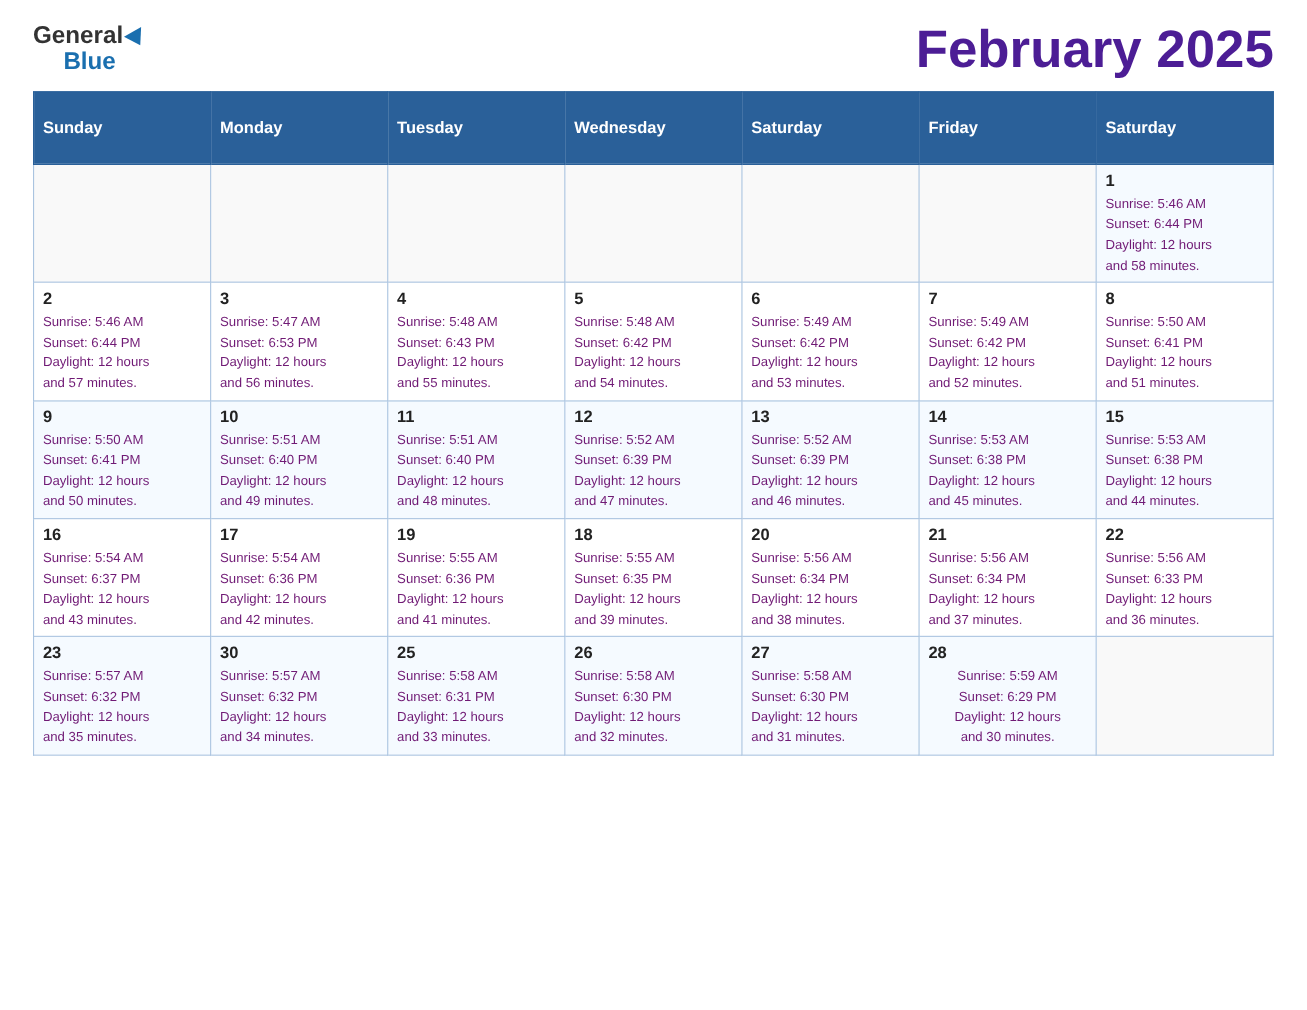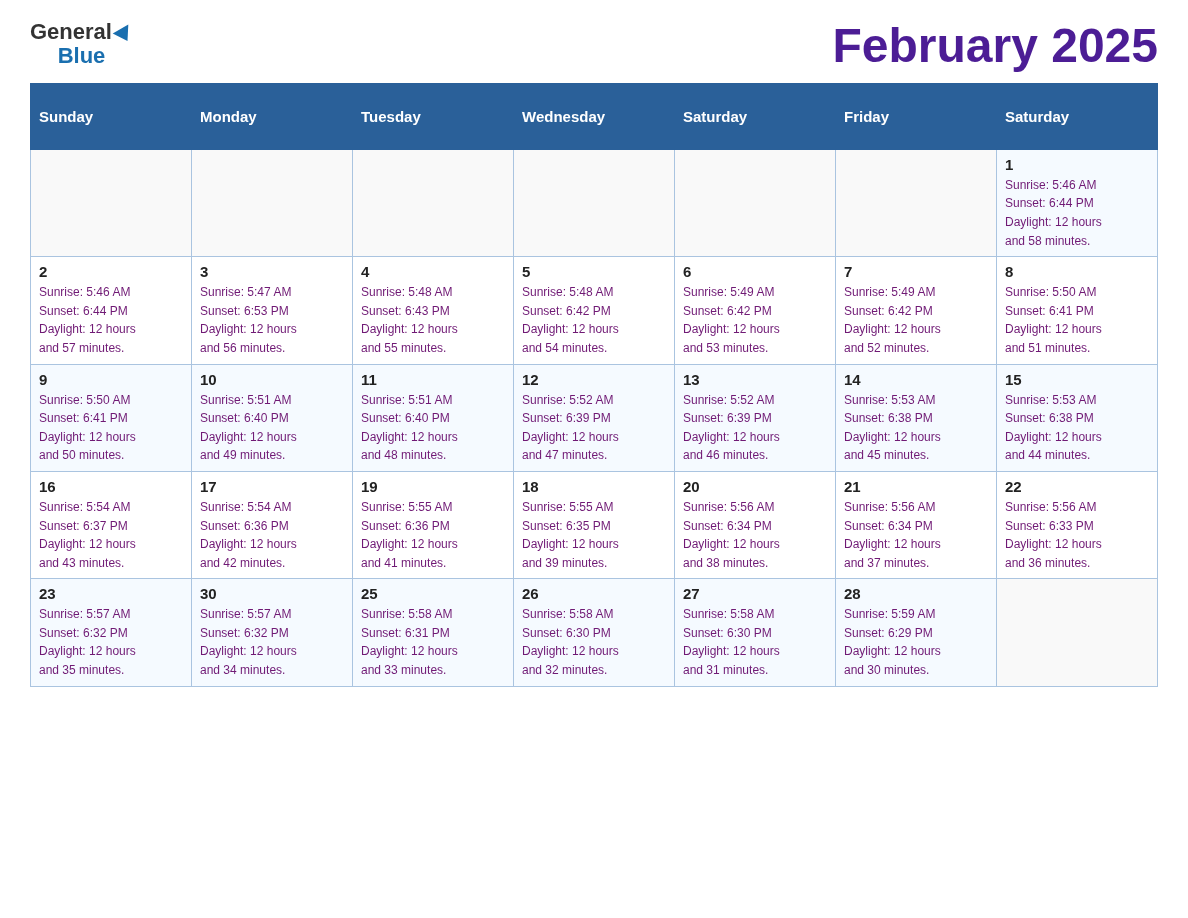--- a/index.html
+++ b/index.html
@@ -331,21 +331,21 @@
         </td>
         <td>
           <span class="day-number">27</span>
           <div class="day-info" style="white-space: pre-line;">Sunrise: 5:58 AM
 Sunset: 6:30 PM
 Daylight: 12 hours
 and 31 minutes.</div>
         </td>
         <td>
           <span class="day-number">28</span>
-          <div class="day-info" style="white-space: pre-line;">Sunrise: 5:59 AM
+          <div class="day-info" style="white-space: pre-line; text-align: center;">Sunrise: 5:59 AM
 Sunset: 6:29 PM
 Daylight: 12 hours
 and 30 minutes.</div>
         </td>
         <td class="empty-cell"></td>
       </tr>
     </tbody>
 </table>
 
 </body></html>

